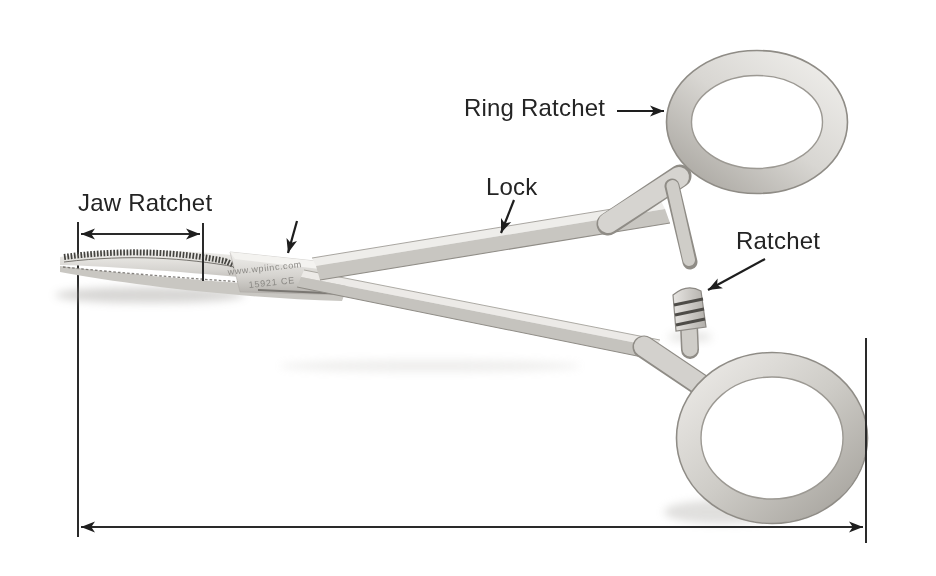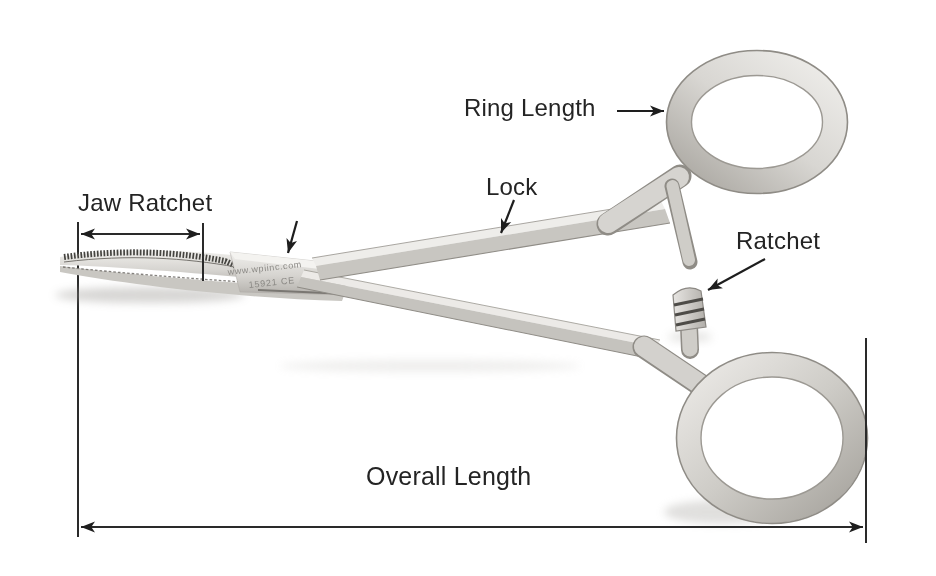--- a/index.html
+++ b/index.html
@@ -123,17 +123,16 @@
     <g stroke="#1e1e1e" stroke-width="2.2" fill="none">
       <path d="M617,111 L664,111" marker-end="url(#ah)"></path>
       <path d="M514,200 L501,233" marker-end="url(#ah)"></path>
       <path d="M297,221 L288,253" marker-end="url(#ah)"></path>
       <path d="M765,259 L708,290" marker-end="url(#ah)"></path>
     </g>
   </svg>
 
   <div class="lbl" style="left:78px;top:189px">Jaw Ratchet</div>
   <div class="lbl" style="left:486px;top:173px">Lock</div>
-  <div class="lbl" style="left:464px;top:94px">Ring Length</div>
+  <div class="lbl" style="left:464px;top:94px">Ring Ratchet</div>
   <div class="lbl" style="left:736px;top:227px">Ratchet</div>
-  <div class="lbl big" style="left:366px;top:462px">Overall Length</div>
 
 </div>
 
 </body></html>

